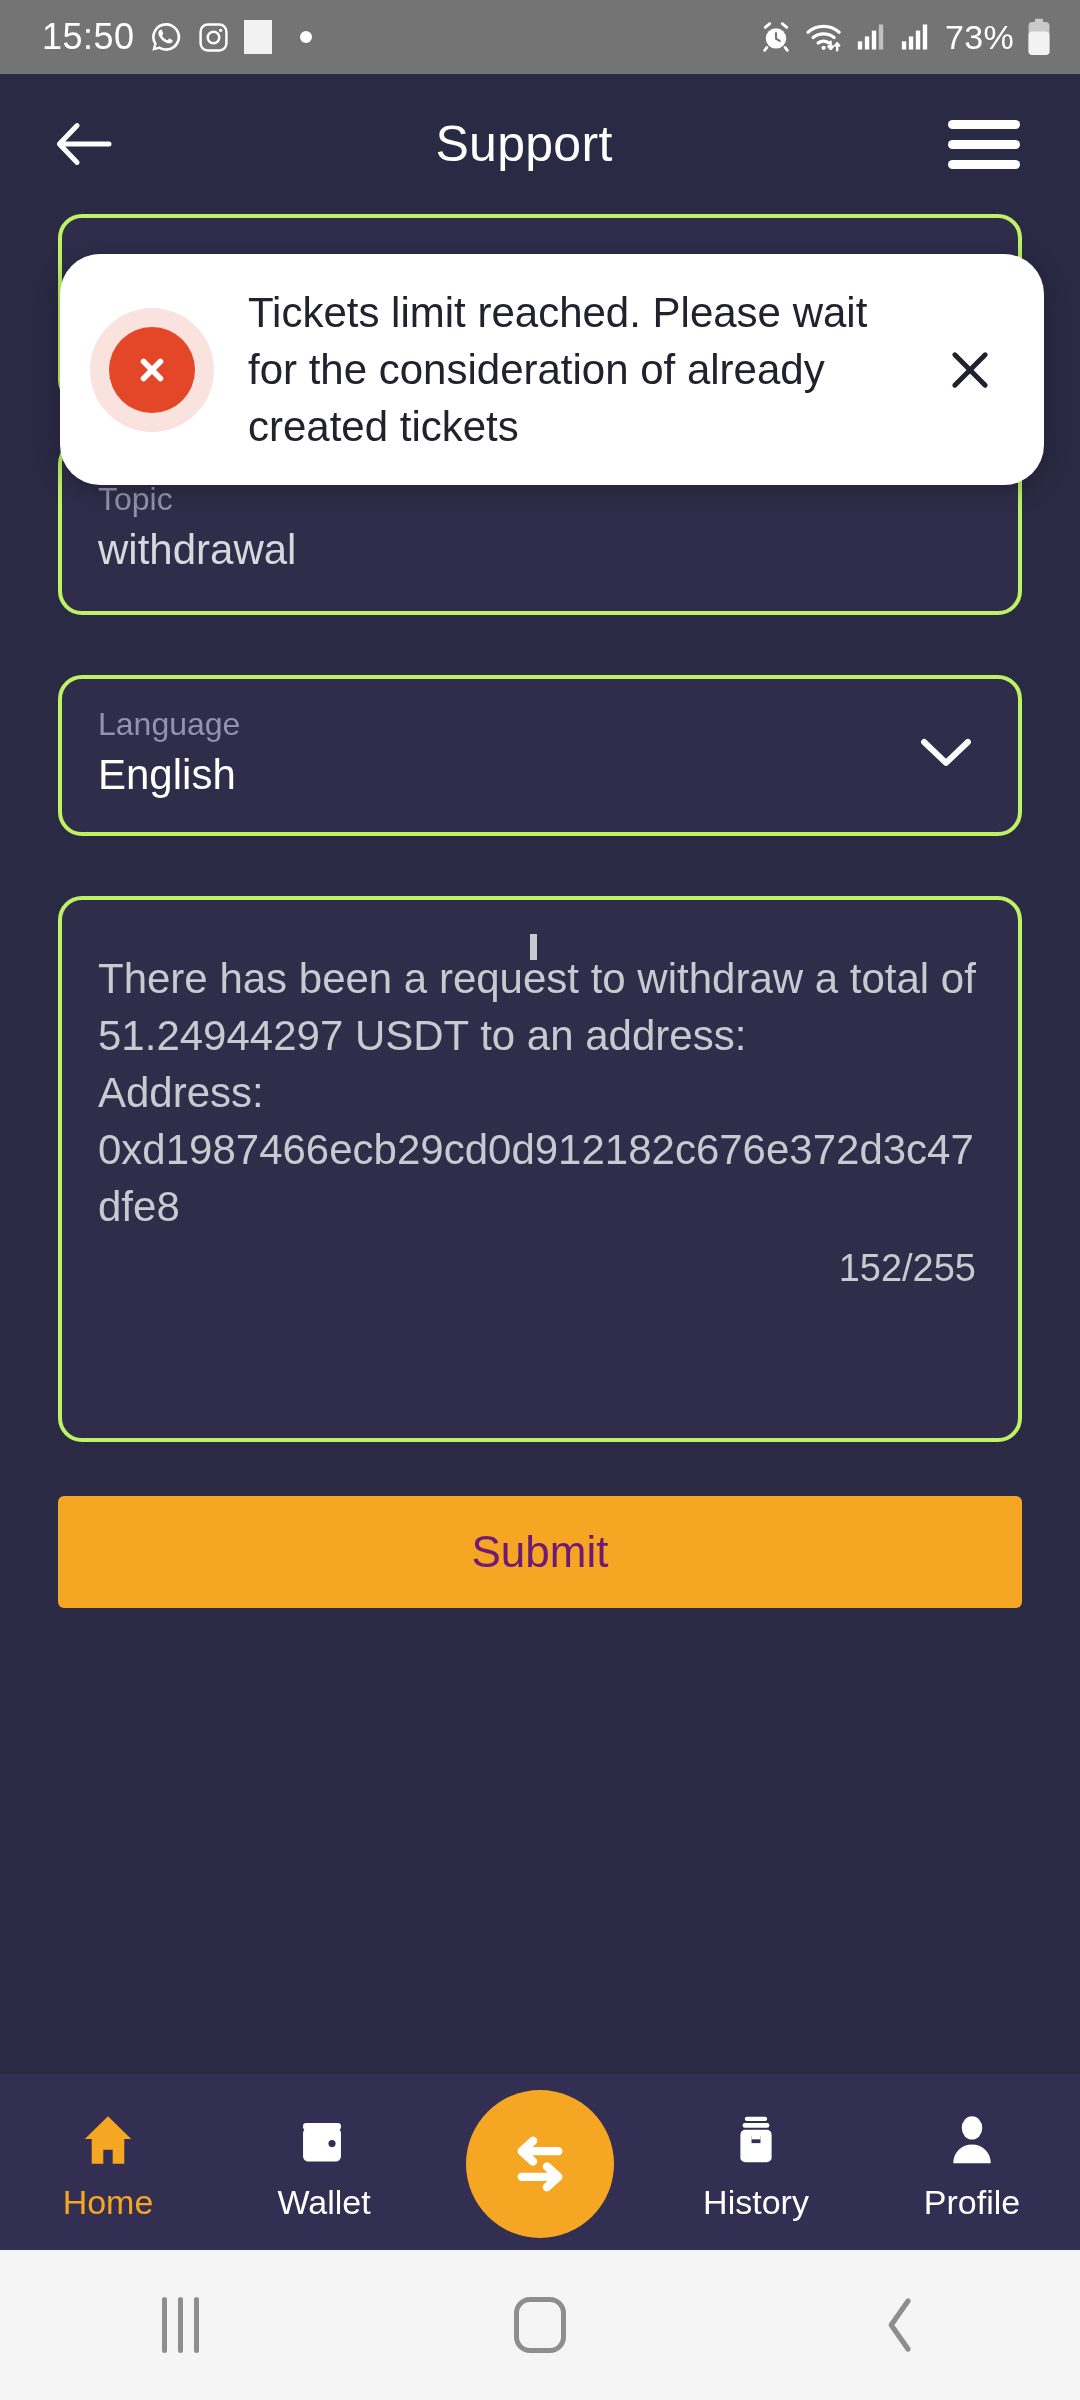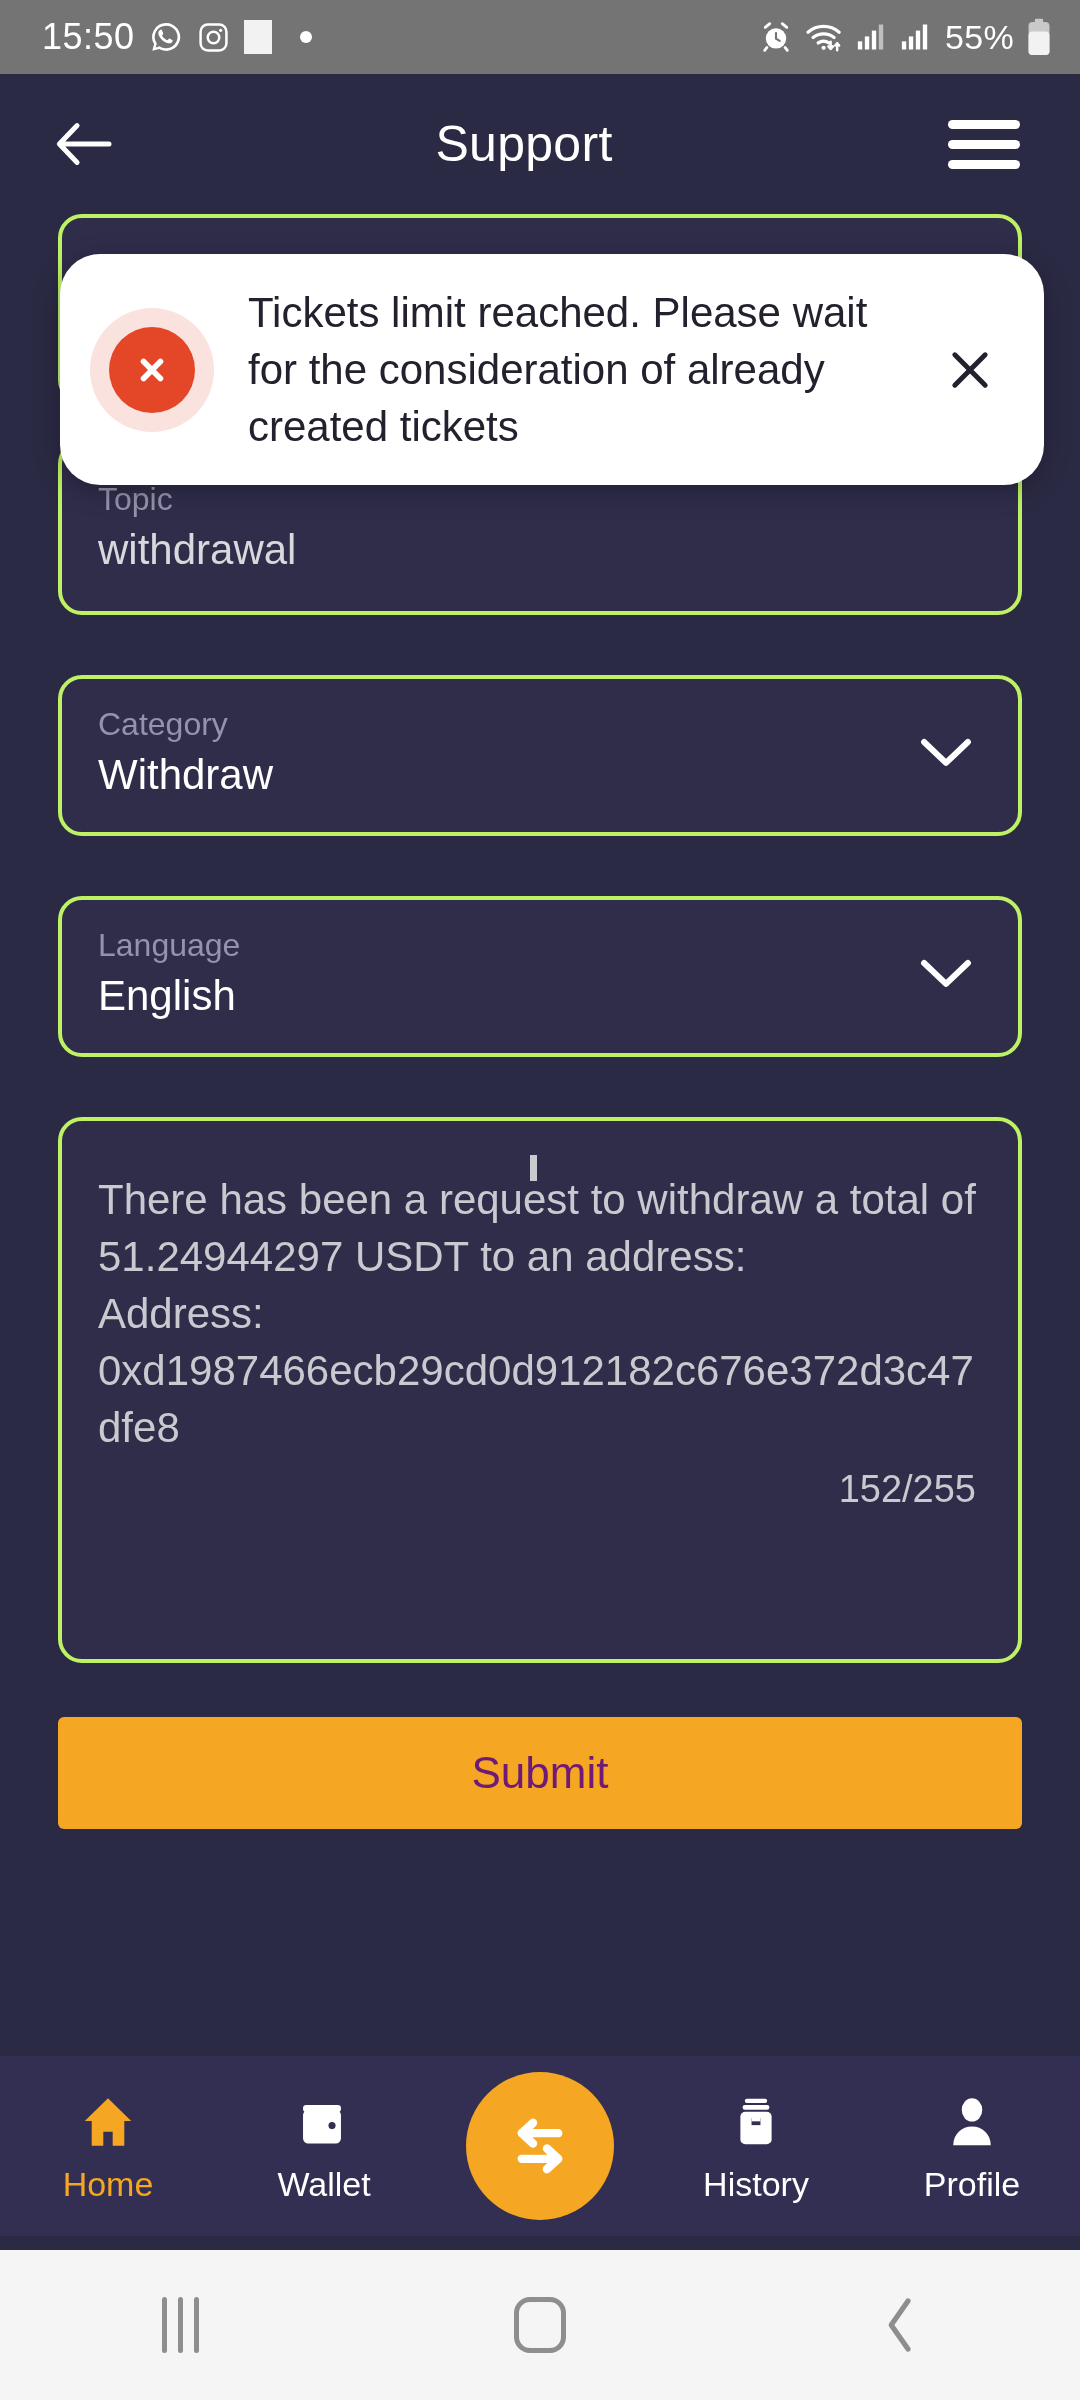--- a/index.html
+++ b/index.html
@@ -236,21 +236,21 @@
   .toast-close {
     width: 80px; height: 80px;
     flex-shrink: 0;
     display: flex; align-items: center; justify-content: center;
     cursor: pointer;
   }
 
   
   .bottom-nav {
     position: absolute;
-    bottom: 164px;
+    bottom: 146px;
     left: 0;
     width: 1080px;
     height: 180px;
     background: #332f52;
     display: flex;
     align-items: center;
     z-index: 60;
   }
   .nav-item {
     flex: 1;
@@ -368,21 +368,21 @@
         </svg>
       </span>
       <span class="ico">
         <svg width="32" height="30" viewBox="0 0 22 20">
           <rect x="0.6" y="13" width="3" height="5.6" fill="#fff"></rect>
           <rect x="5.4" y="9.6" width="3" height="9" fill="#fff"></rect>
           <rect x="10.2" y="5.6" width="3" height="13" fill="#fff"></rect>
           <rect x="15" y="1.4" width="3" height="17.2" fill="#fff"></rect>
         </svg>
       </span>
-      <span class="battery-pct">55%</span>
+      <span class="battery-pct">73%</span>
       <span class="ico">
         <svg width="26" height="38" viewBox="0 0 16 24">
           <rect x="5.4" y="0.4" width="5.2" height="2.4" rx="0.8" fill="#c9c9c9"></rect>
           <rect x="1.4" y="2.6" width="13.2" height="20.8" rx="2.6" fill="#c9c9c9"></rect>
           <rect x="1.4" y="8.6" width="13.2" height="14.8" rx="2.4" fill="#f2f2f2"></rect>
         </svg>
       </span>
     </div>
   </div>
 
@@ -402,33 +402,20 @@
 
   <div class="form-area">
 
     <div class="field ghost"></div>
 
     <div class="field topic">
       <div class="field-label">Topic</div>
       <div class="field-value">withdrawal</div>
     </div>
 
-    <div class="field select">
-      <div class="select-inner">
-        <div>
-          <div class="field-label">Category</div>
-          <div class="field-value bright">Withdraw</div>
-        </div>
-        <div class="chevron">
-          <svg width="54" height="34" viewBox="0 0 28 18">
-            <path d="M2.4 3.2 14 14.2 25.6 3.2" stroke="#fff" stroke-width="3.2" fill="none" stroke-linecap="round" stroke-linejoin="round"></path>
-          </svg>
-        </div>
-      </div>
-    </div>
 
     <div class="field select">
       <div class="select-inner">
         <div>
           <div class="field-label">Language</div>
           <div class="field-value bright">English</div>
         </div>
         <div class="chevron">
           <svg width="54" height="34" viewBox="0 0 28 18">
             <path d="M2.4 3.2 14 14.2 25.6 3.2" stroke="#fff" stroke-width="3.2" fill="none" stroke-linecap="round" stroke-linejoin="round"></path>

